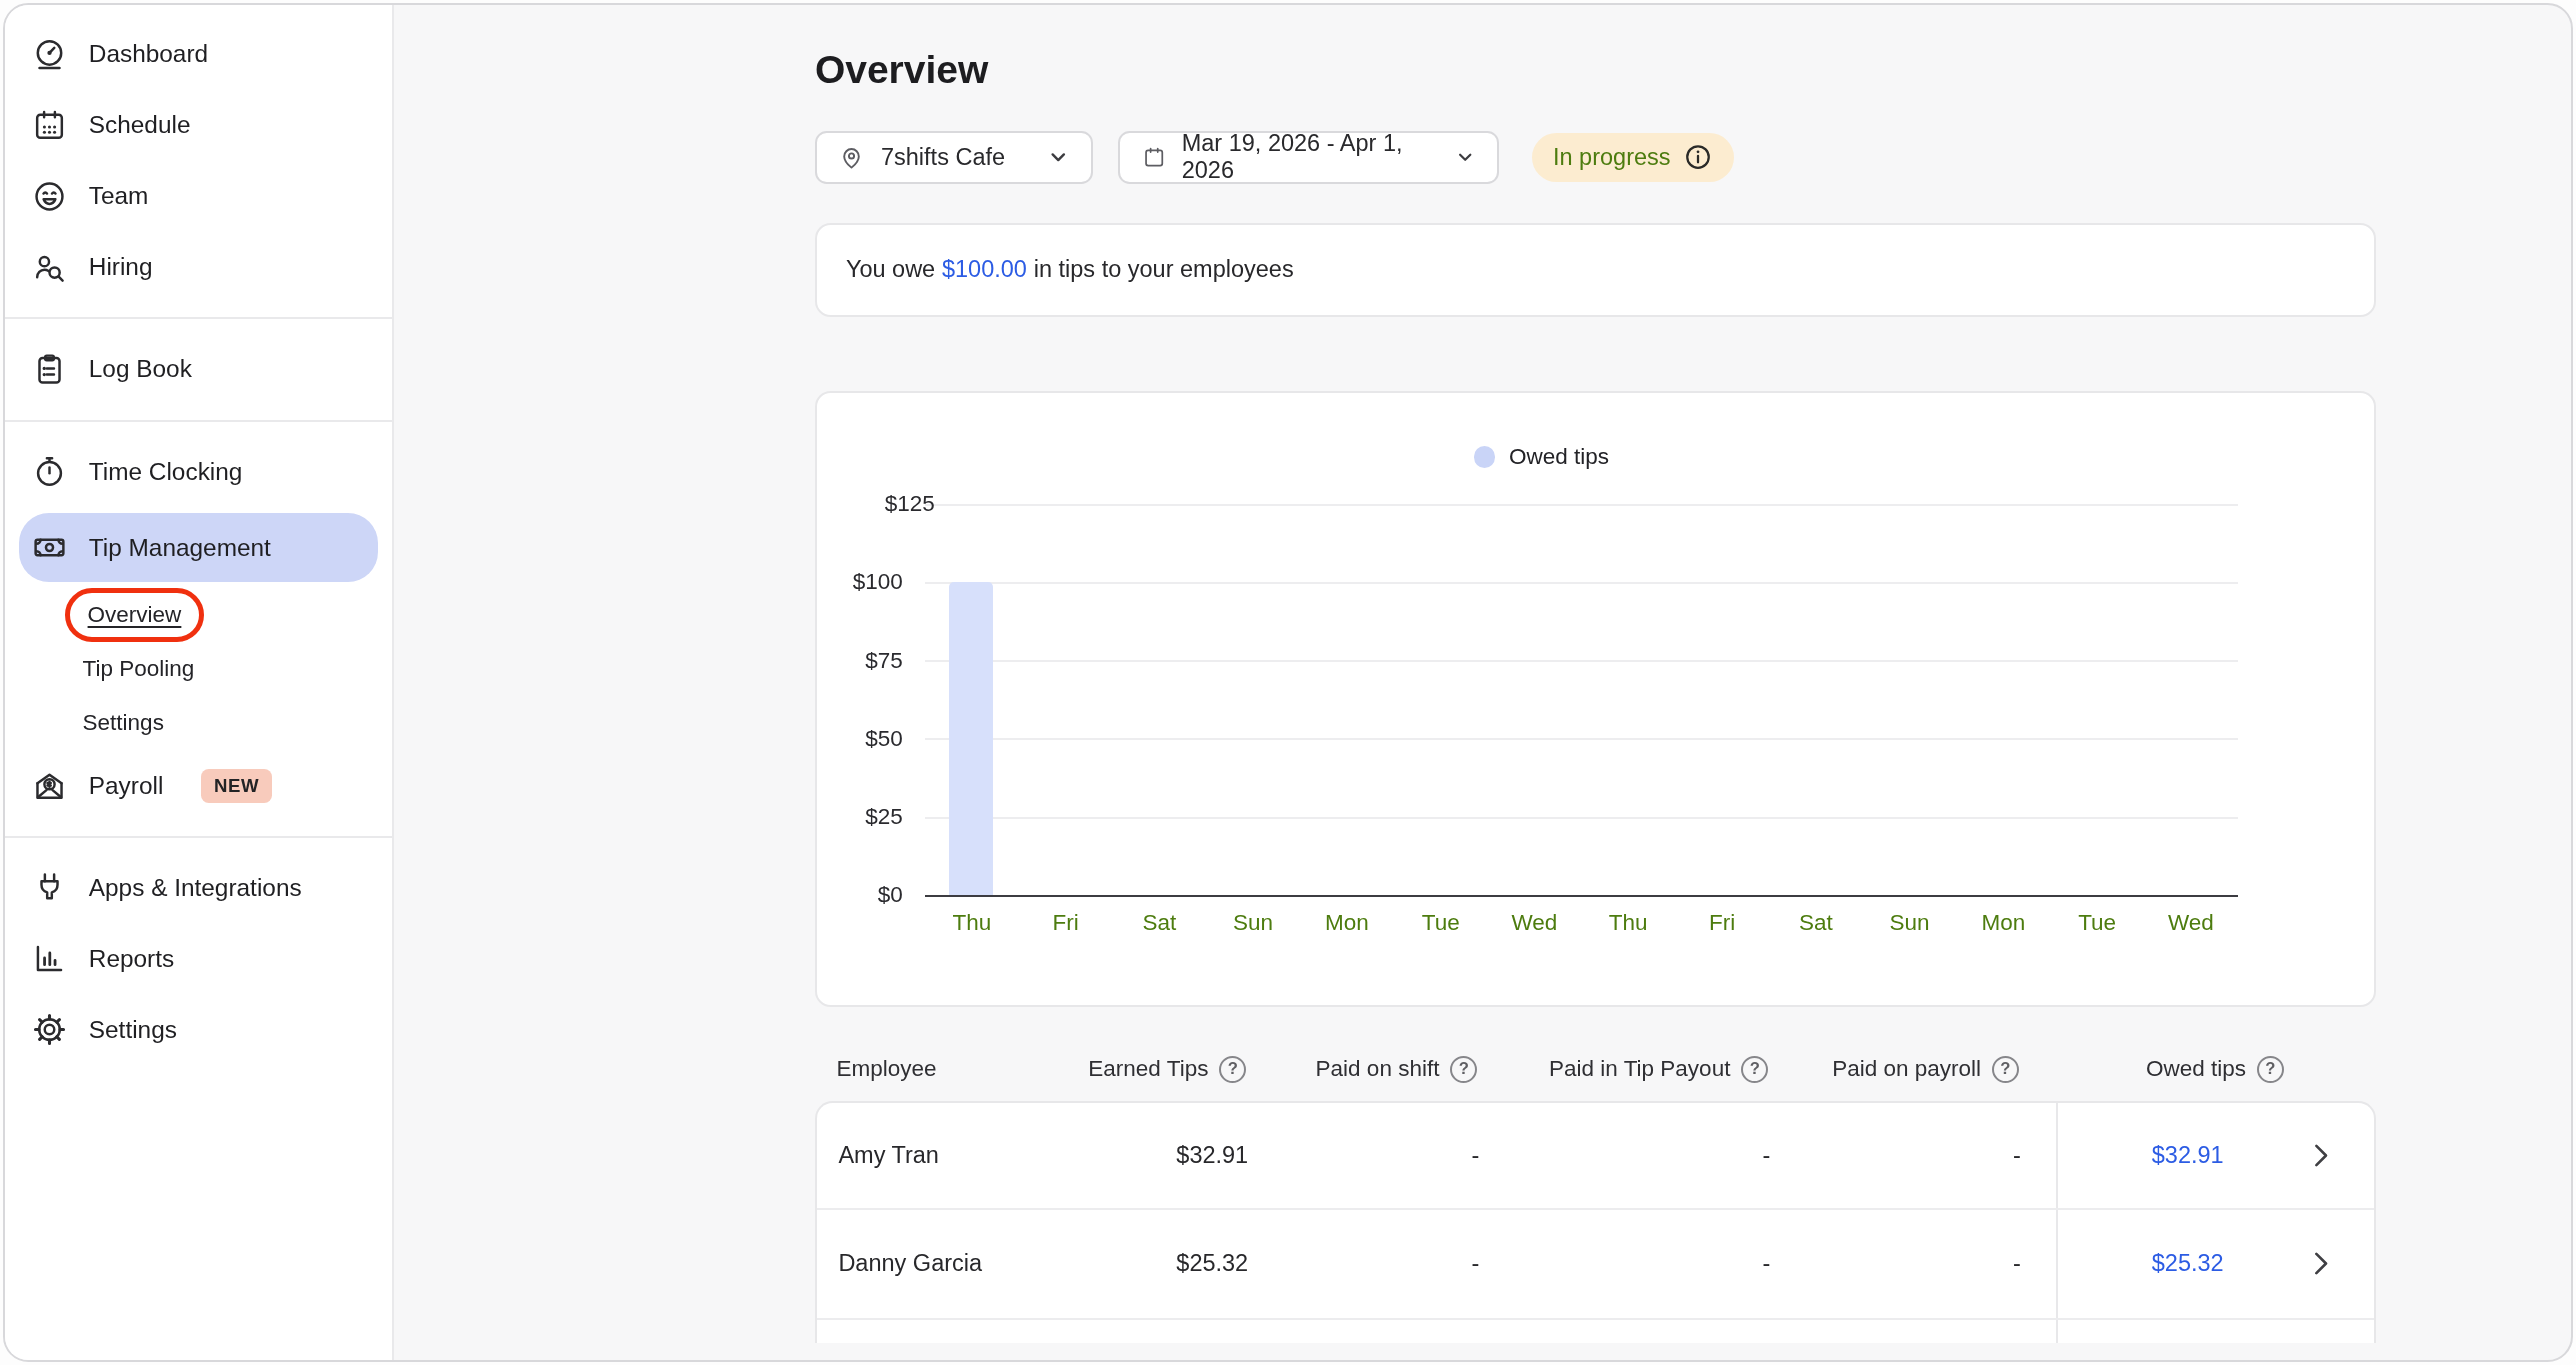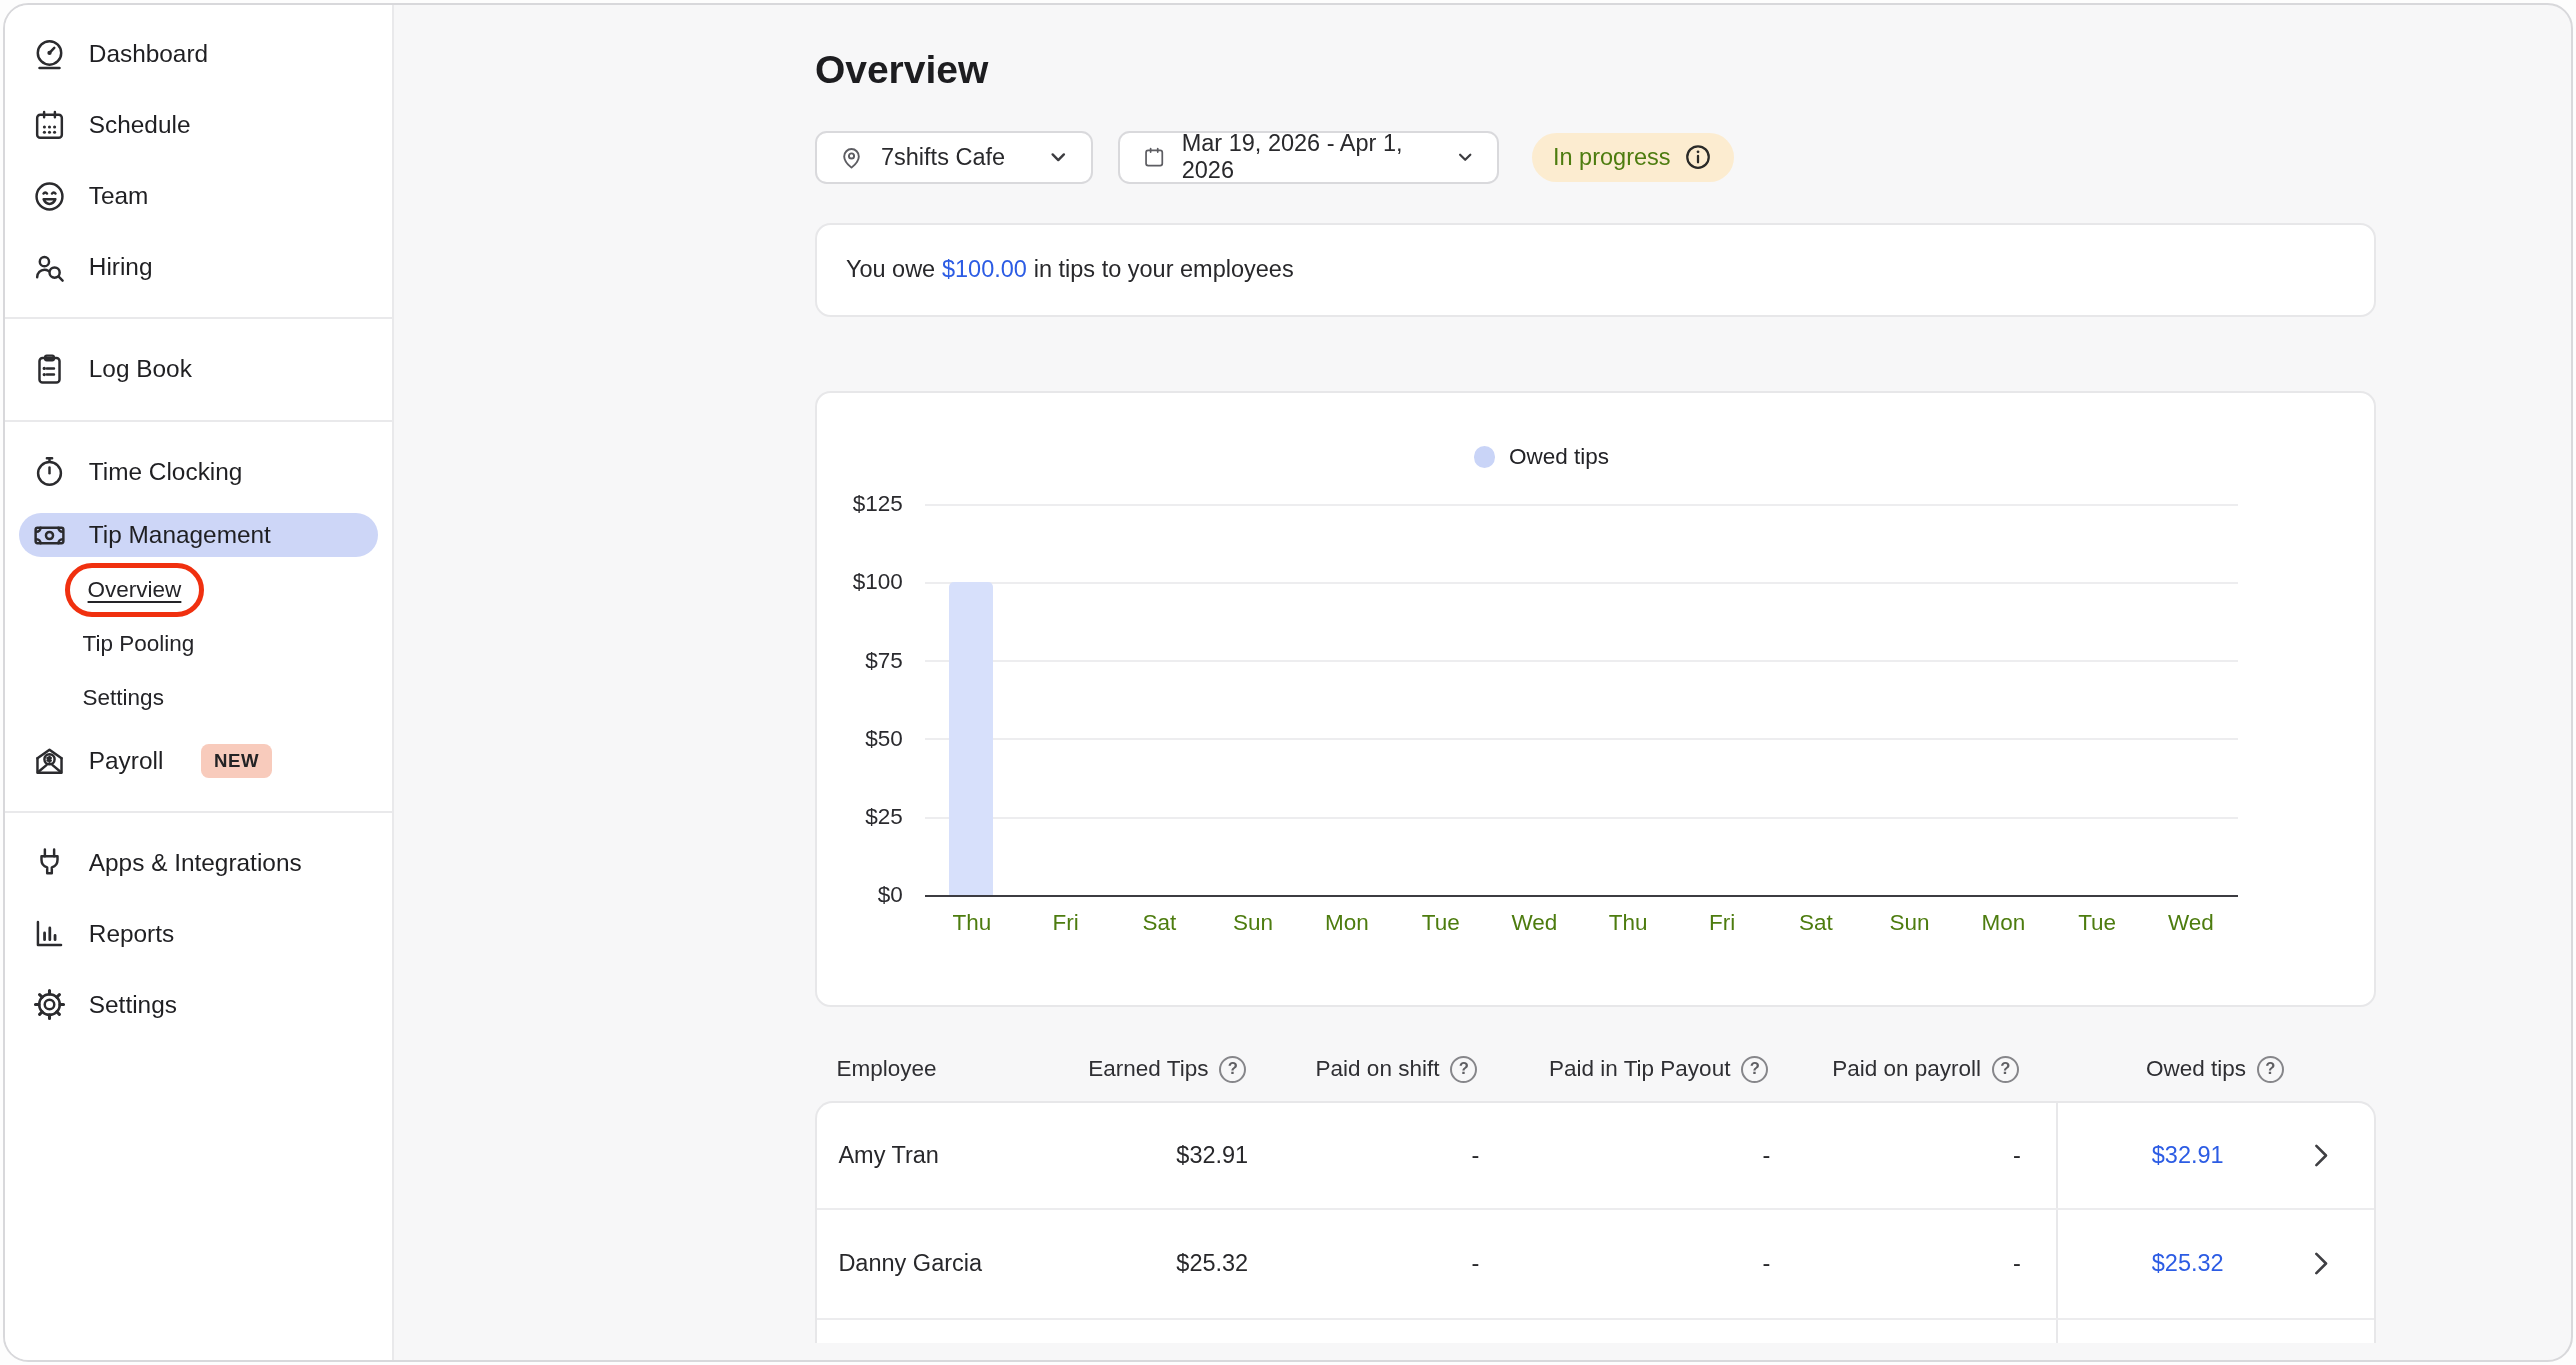--- a/index.html
+++ b/index.html
@@ -7,21 +7,21 @@
 
   .frame { position:absolute; left:2.9px; top:2.9px; right:2.9px; bottom:2.9px;
            border:2px solid #d8d8db; border-radius:25.4px; background:#f7f7f8;
            display:flex; overflow:hidden; }
 
   
   .sidebar { width:389px; background:#ffffff; border-right:2px solid #e9e9eb; flex-shrink:0; }
   .nav { padding:13.7px 13.7px 0; }
   .nav-item { height:71px; display:flex; align-items:center; gap:20.5px; padding:0 12.7px;
               border-radius:30px; font-size:24.4px; color:#1f1f22; cursor:pointer; }
-  .nav-item.active { background:#cdd6f7; height:44px; margin:5.9px 0; }
+  .nav-item.active { background:#cdd6f7; height:69px; margin:5.9px 0; }
   .nav-item svg { width:37px; height:37px; flex-shrink:0; color:#2b2b2e; }
   .nav-div { border-top:2px solid #e9e9eb; margin:14.7px -13.7px; }
   .sub-item { height:54px; display:flex; align-items:center; padding-left:64px;
               font-size:22.5px; color:#242428; cursor:pointer; }
   .red-oval { display:inline-flex; align-items:center; justify-content:center;
               border:5.9px solid #f0300f; border-radius:29px; padding:8.8px 17.6px; margin-left:-17.6px; }
   .red-oval span { text-decoration:underline; text-underline-offset:3.9px; }
   .new-badge { background:#f8cbbc; color:#232325; font-size:18.6px; font-weight:600;
                letter-spacing:0.5px; padding:5.9px 12.7px; border-radius:7.8px; margin-left:17.6px; }
 
@@ -265,21 +265,21 @@
         <span>in tips to your employees</span>
       </div>
 
       <div class="chart-card">
         <div class="legend">
           <span class="legend-dot" style="background: rgb(201, 212, 247);"></span>
           <span>Owed tips</span>
         </div>
         <div class="chart-body">
             <div class="gridline" style="top: 0%;"></div>
-            <div class="ytick" style="top: calc(0% - 12.7px);">$125</div>
+            <div class="ytick" style="top: calc(0% - 12.7px); margin-left: 32px;">$125</div>
             <div class="gridline" style="top: 20%;"></div>
             <div class="ytick" style="top: calc(20% - 12.7px);">$100</div>
             <div class="gridline" style="top: 40%;"></div>
             <div class="ytick" style="top: calc(40% - 12.7px);">$75</div>
             <div class="gridline" style="top: 60%;"></div>
             <div class="ytick" style="top: calc(60% - 12.7px);">$50</div>
             <div class="gridline" style="top: 80%;"></div>
             <div class="ytick" style="top: calc(80% - 12.7px);">$25</div>
             <div class="ytick" style="top: calc(100% - 12.7px);">$0</div>
             <div class="bar" style="left: calc(3.57143% - 22.5px); height: 80%; background: rgb(215, 224, 251);"></div>

